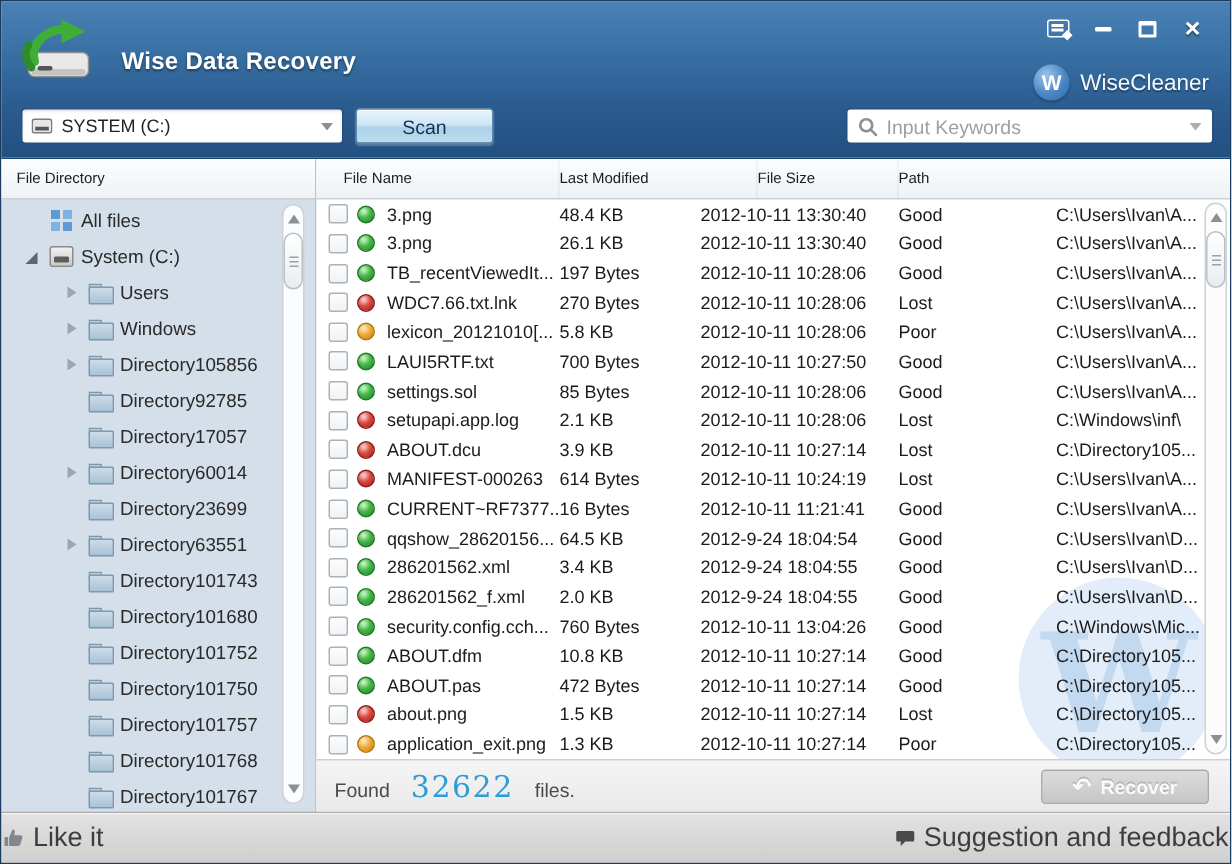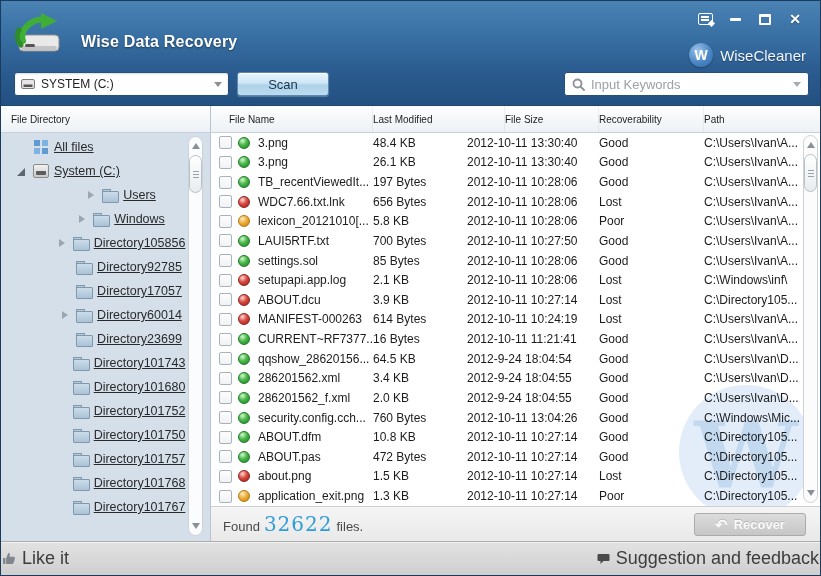--- a/index.html
+++ b/index.html
@@ -33,36 +33,36 @@
   .search-box .caret { width:0; height:0; border-left:4px solid transparent; border-right:4px solid transparent; border-top:5px solid #a7adb3; }
 
   
   .main { flex:1 1 auto; display:flex; min-height:0; }
   .sidebar { width:210px; flex:0 0 210px; display:flex; flex-direction:column; border-right:1px solid #b9c4ce; background:#d5dfe9; }
   .panel-head { height:27px; flex:0 0 27px; background:linear-gradient(180deg,#fcfdfe,#eef2f6); border-bottom:1px solid #c8d1da; display:flex; align-items:center; font-size:10px; color:#1d1d1d; }
   .sidebar .panel-head { padding-left:10px; }
   .tree { position:relative; flex:1; overflow:hidden; padding-top:2px; }
   .tree-item { height:24px; display:flex; align-items:center; gap:5px; cursor:default; }
   .tree-item.lvl0 { padding-left:16px; }
-  .tree-item.lvl1 { padding-left:31px;justify-content:center; }
+  .tree-item.lvl1 { padding-left:42px; }
   .expander { width:11px; height:11px; flex:0 0 11px; position:relative; }
   .expander.collapsed:before { content:""; position:absolute; left:2px; top:1px; width:0; height:0; border-top:4.5px solid transparent; border-bottom:4.5px solid transparent; border-left:6px solid #9aa6b0; }
   .expander.expanded:before { content:""; position:absolute; left:0px; top:2px; width:0; height:0; border-left:8px solid transparent; border-bottom:8px solid #5b6670; }
   .tree-icon { width:16px; height:14px; flex:0 0 16px; position:relative; }
   .icon-folder:before { content:""; position:absolute; left:0; top:1px; width:7px; height:4px; background:#b7cbdd; border:1px solid #7e98ae; border-bottom:none; border-radius:1px 1px 0 0; }
   .icon-folder:after { content:""; position:absolute; left:0; top:3px; width:15px; height:10px; background:linear-gradient(180deg,#ccdcea,#a9c2d6); border:1px solid #7e98ae; border-radius:1px; }
   .icon-drive { background:linear-gradient(180deg,#f2f2f2,#c9c9c9); border:1px solid #8b8b8b; border-radius:2px; }
   .icon-drive:after { content:""; position:absolute; left:2px; bottom:2px; width:10px; height:4px; background:#5d5d5d; border-radius:1px; }
   .icon-allfiles { background:
       linear-gradient(#5f9bd3,#5f9bd3) 1px 1px/6px 6px no-repeat,
       linear-gradient(#7fb2e0,#7fb2e0) 9px 1px/6px 6px no-repeat,
       linear-gradient(#7fb2e0,#7fb2e0) 1px 9px/6px 6px no-repeat,
       linear-gradient(#5f9bd3,#5f9bd3) 9px 9px/6px 6px no-repeat;
     height:16px; }
-  .tree-label { font-size:12.5px; color:#2a2a2a; white-space:nowrap;text-decoration:underline; }
+  .tree-label { font-size:12.5px; color:#2a2a2a; white-space:nowrap; }
 
   .v-scroll { position:absolute; top:3px; bottom:5px; width:15px; background:#fbfcfd; border:1px solid #ccd2d8; border-radius:8px; }
   .tree .v-scroll { right:7px; }
   .arrow-up, .arrow-dn { position:absolute; left:3px; width:0; height:0; border-left:4px solid transparent; border-right:4px solid transparent; }
   .arrow-up { top:6px; border-bottom:6px solid #8a9096; }
   .arrow-dn { bottom:6px; border-top:6px solid #8a9096; }
   .scroll-thumb { position:absolute; left:0px; top:18px; width:13px; height:38px; background:linear-gradient(180deg,#ffffff,#e9ecef); border:1px solid #b9c0c6; border-radius:7px; }
   .scroll-thumb:after { content:""; position:absolute; left:3px; top:15px; width:6px; height:1px; background:#9aa1a8; box-shadow:0 3px 0 #9aa1a8, 0 6px 0 #9aa1a8; }
 
   
@@ -85,21 +85,21 @@
   .dot.poor { background:radial-gradient(circle at 35% 28%, #fbe3b0 8%, #f0ad3c 45%, #c9820f 95%); border:1px solid #b2790f; }
   .c-name { margin-left:8px; width:115px; white-space:nowrap; overflow:hidden; }
   .c-size { width:94px; white-space:nowrap; }
   .c-mod  { width:132px; white-space:nowrap; }
   .c-rec  { width:105px; white-space:nowrap; }
   .c-path { flex:1; white-space:nowrap; overflow:hidden; }
   .rows .v-scroll { right:2px; top:2px; bottom:3px; background:#fcfcfc; z-index:2; }
 
   
   .found-bar { flex:0 0 35px; background:linear-gradient(180deg,#f5f5f5,#e9e9e9); border-top:1px solid #cfcfcf; display:flex; align-items:center; padding:0 14px 0 12px; position:relative; z-index:3; }
-  .found-text { color:#4a4a4a; font-size:13px; display:flex; align-items:baseline; gap:4px; }
+  .found-text { color:#4a4a4a; font-size:13px; display:flex; align-items:baseline; gap:14px; }
   .found-count { color:#2f9cd8; font-size:20px; font-family:"DejaVu Serif", serif; letter-spacing:1px; }
   .recover-btn { margin-left:auto; width:112px; height:23px; background:linear-gradient(180deg,#dcdcdc,#c6c6c6); border:1px solid #ababab; border-radius:3px; display:flex; align-items:center; justify-content:center; gap:6px; color:#fafafa; font-weight:bold; font-size:13px; text-shadow:0 -1px 0 rgba(0,0,0,.15); }
   .recover-arrow { font-size:15px; font-weight:bold; line-height:1; }
 
   
   .statusbar { flex:0 0 34px; background:linear-gradient(180deg,#e2e2e2,#cfcfcf); border-top:1px solid #adadad; box-shadow:inset 0 1px 0 #f2f2f2; display:flex; align-items:center; padding:0 1px; color:#3d3d3d; font-size:18px; }
   .like { display:flex; align-items:center; gap:6px; }
   .feedback { margin-left:auto; display:flex; align-items:center; gap:6px; }
 </style>
 </head>
@@ -206,20 +206,25 @@
     <span class="expander collapsed"></span>
     <span class="tree-icon icon-folder"></span>
     <span class="tree-label">Directory60014</span>
   </div>
             <div class="tree-item lvl1">
     <span class="expander"></span>
     <span class="tree-icon icon-folder"></span>
     <span class="tree-label">Directory23699</span>
   </div>
             <div class="tree-item lvl1">
+    <span class="expander collapsed"></span>
+    <span class="tree-icon icon-folder"></span>
+    <span class="tree-label">Directory63551</span>
+  </div>
+            <div class="tree-item lvl1">
     <span class="expander"></span>
     <span class="tree-icon icon-folder"></span>
     <span class="tree-label">Directory101743</span>
   </div>
             <div class="tree-item lvl1">
     <span class="expander"></span>
     <span class="tree-icon icon-folder"></span>
     <span class="tree-label">Directory101680</span>
   </div>
             <div class="tree-item lvl1">
@@ -254,21 +259,20 @@
           <span class="arrow-dn"></span>
         </div>
       </div>
     </div>
 
     <div class="table-panel">
       <div class="thead panel-head">
         <span class="th th-name">File Name</span>
         <span class="th th-mod">Last Modified</span>
         <span class="th th-size">File Size</span>
-        <span class="th th-rec">Recoverability</span>
         <span class="th th-path">Path</span>
       </div>
 
       <div class="rows" id="rows">
         <div class="watermark">
           <span>W</span>
         </div>
         <div class="trow">
     <span class="chk"></span>
     <span class="dot good"></span>
@@ -293,21 +297,21 @@
     <span class="c-name">TB_recentViewedIt...</span>
     <span class="c-size">197 Bytes</span>
     <span class="c-mod">2012-10-11 10:28:06</span>
     <span class="c-rec">Good</span>
     <span class="c-path">C:\Users\Ivan\A...</span>
   </div>
           <div class="trow">
     <span class="chk"></span>
     <span class="dot lost"></span>
     <span class="c-name">WDC7.66.txt.lnk</span>
-    <span class="c-size">656 Bytes</span>
+    <span class="c-size">270 Bytes</span>
     <span class="c-mod">2012-10-11 10:28:06</span>
     <span class="c-rec">Lost</span>
     <span class="c-path">C:\Users\Ivan\A...</span>
   </div>
           <div class="trow">
     <span class="chk"></span>
     <span class="dot poor"></span>
     <span class="c-name">lexicon_20121010[...</span>
     <span class="c-size">5.8 KB</span>
     <span class="c-mod">2012-10-11 10:28:06</span>

